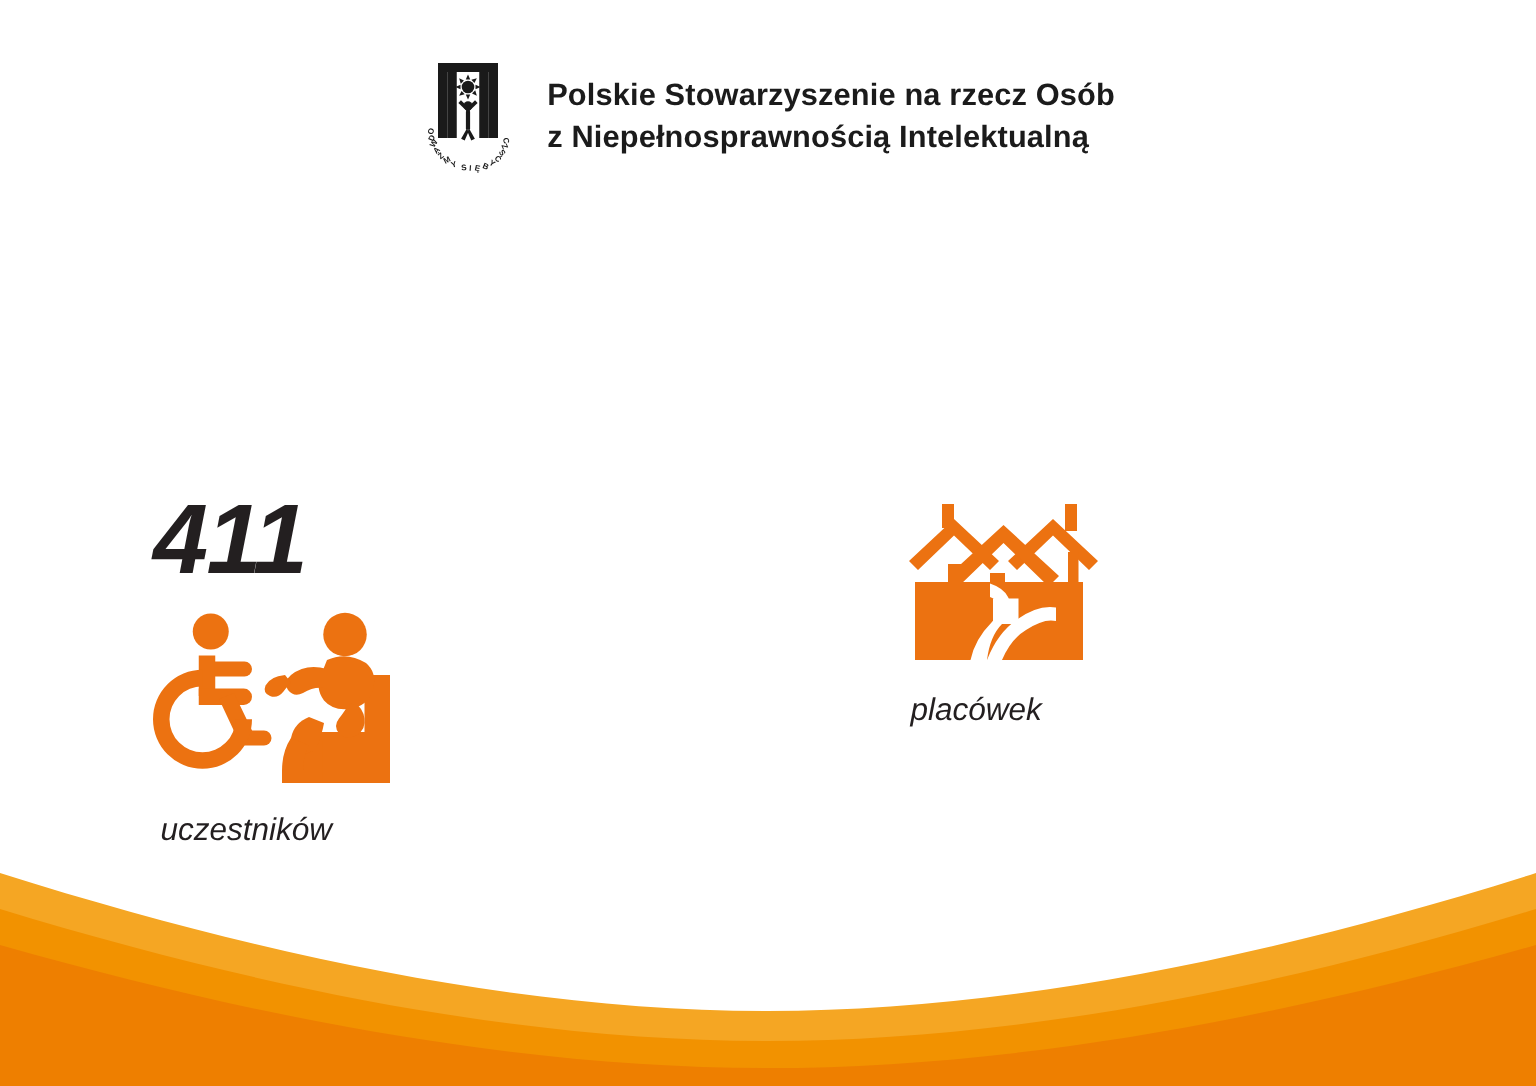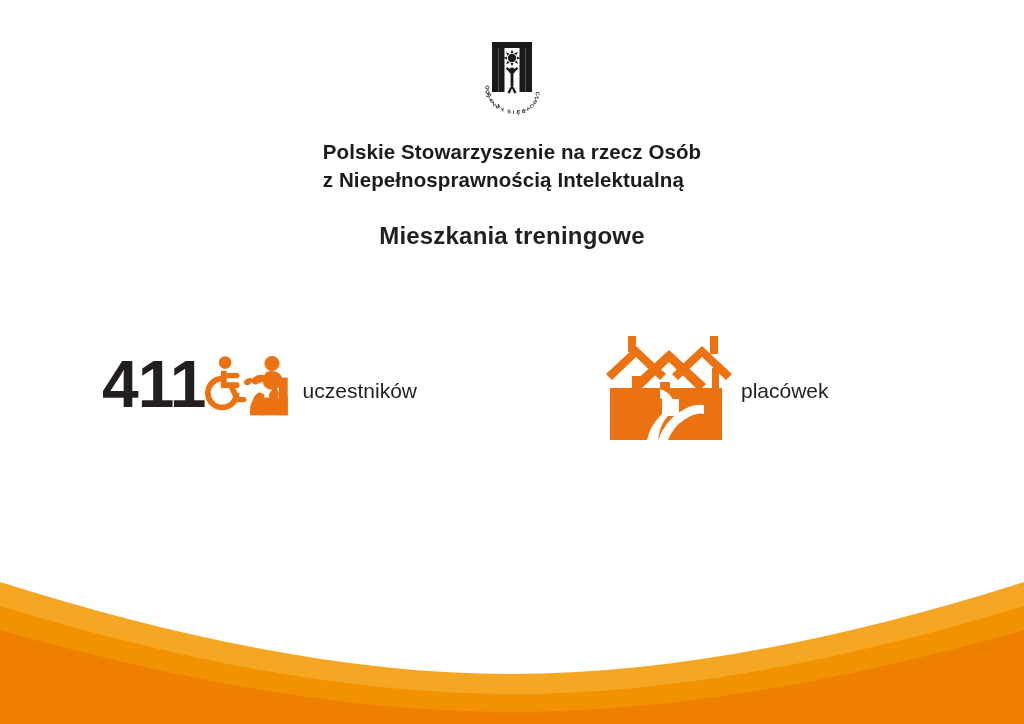--- a/index.html
+++ b/index.html
@@ -25,21 +25,21 @@
     overflow: hidden;
   }
 
   
   .brand {
     position: absolute;
     left: 0;
     top: 40px;
     width: 1024px;
     display: flex;
-    flex-direction: column;
+    flex-direction: row;
     align-items: center;
     justify-content: center;
     gap: 22px;
   }
   .brand-logo {
     width: 62px;
     height: 76px;
     flex: 0 0 auto;
     display: block;
   }
@@ -74,22 +74,23 @@
     top: 326px;
     width: 1024px;
     display: flex;
     flex-direction: row;
     align-items: flex-start;
     justify-content: center;
   }
   .stat {
     width: 320px;
     display: flex;
-    flex-direction: row;
-    align-items: center;
+    flex-direction: column;
+    align-items: flex-start;
+    font-style: italic;
   }
   .stat-participants { margin-right: 180px; }
 
   .stat-value {
     font-size: 66px;
     font-weight: bold;
     line-height: 1;
     color: #231f20;
     letter-spacing: -1px;
     margin: 0 0 14px 0;
@@ -176,21 +177,20 @@
         <text transform="translate(51.4,61.4) rotate(56)">S</text>
         <text transform="translate(53.2,56.9) rotate(66)">Z</text>
         <text transform="translate(54.2,52.3) rotate(75)">C</text>
       </g>
     </svg>
 
     <p class="brand-name">Polskie Stowarzyszenie na rzecz Osób
 z Niepełnosprawnością Intelektualną</p>
   </div>
 
-  <h1 class="section-title">Mieszkania treningowe</h1>
 
   <div class="stats">
 
     <div class="stat stat-participants">
       <div class="stat-value">411</div>
 
       <svg class="stat-icon icon-participants" viewBox="0 0 176 120" aria-hidden="true">
         <g fill="#EC7211">
 
           <circle cx="38.5" cy="15" r="12"></circle>

